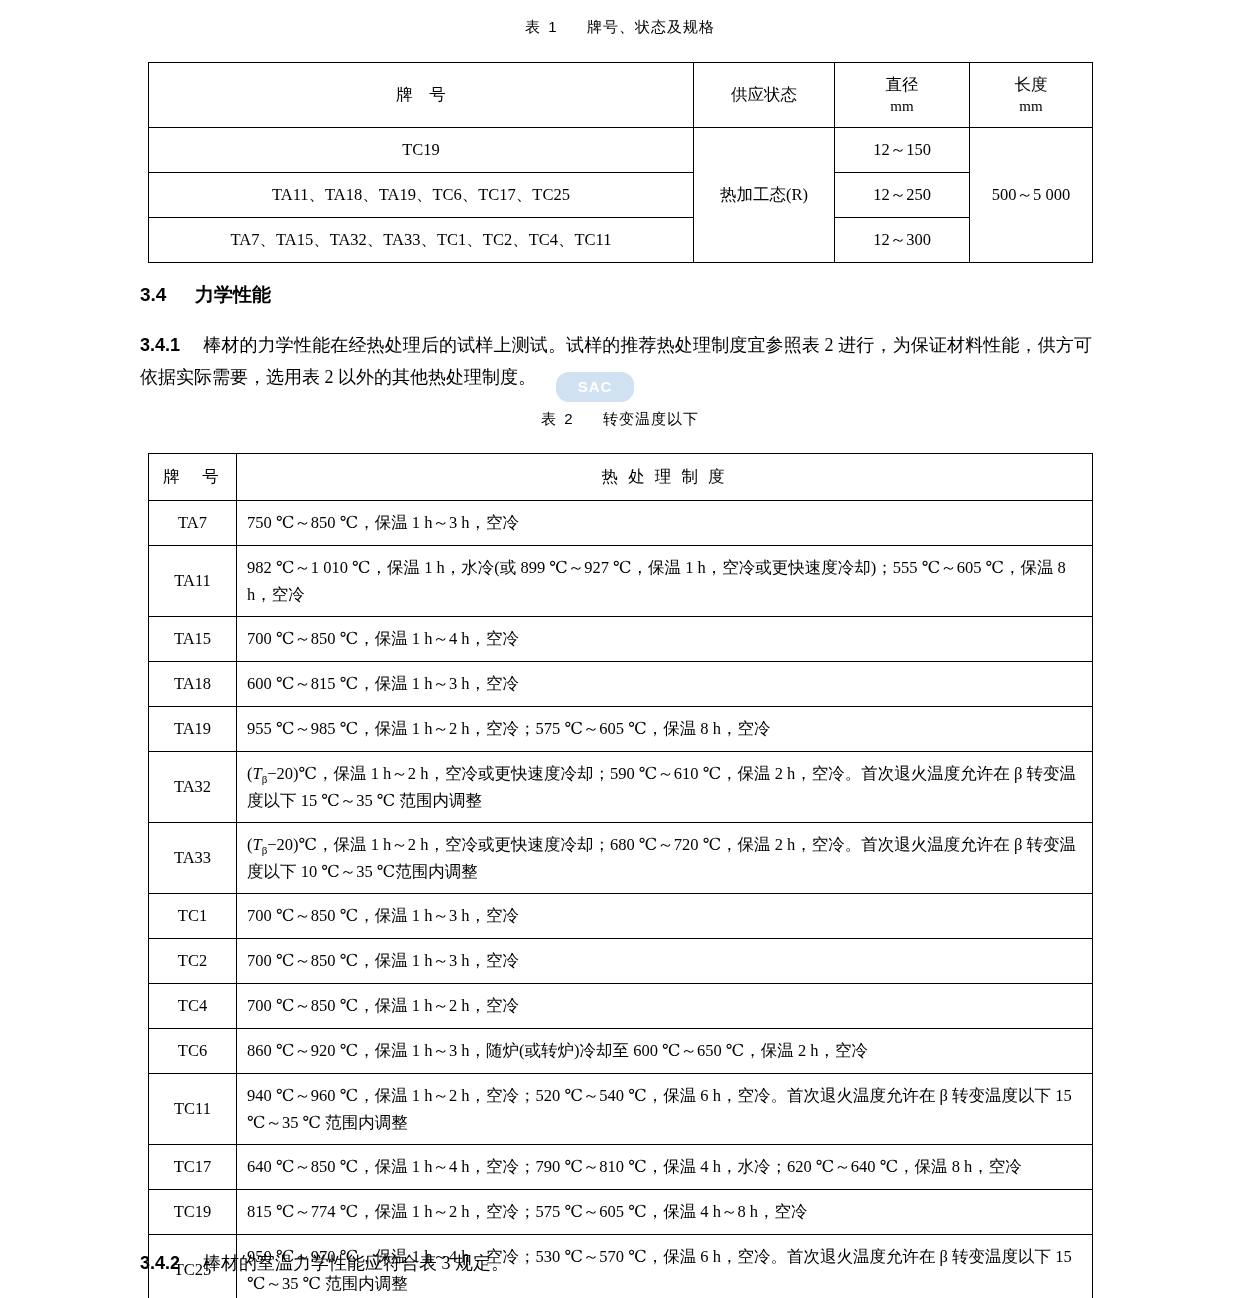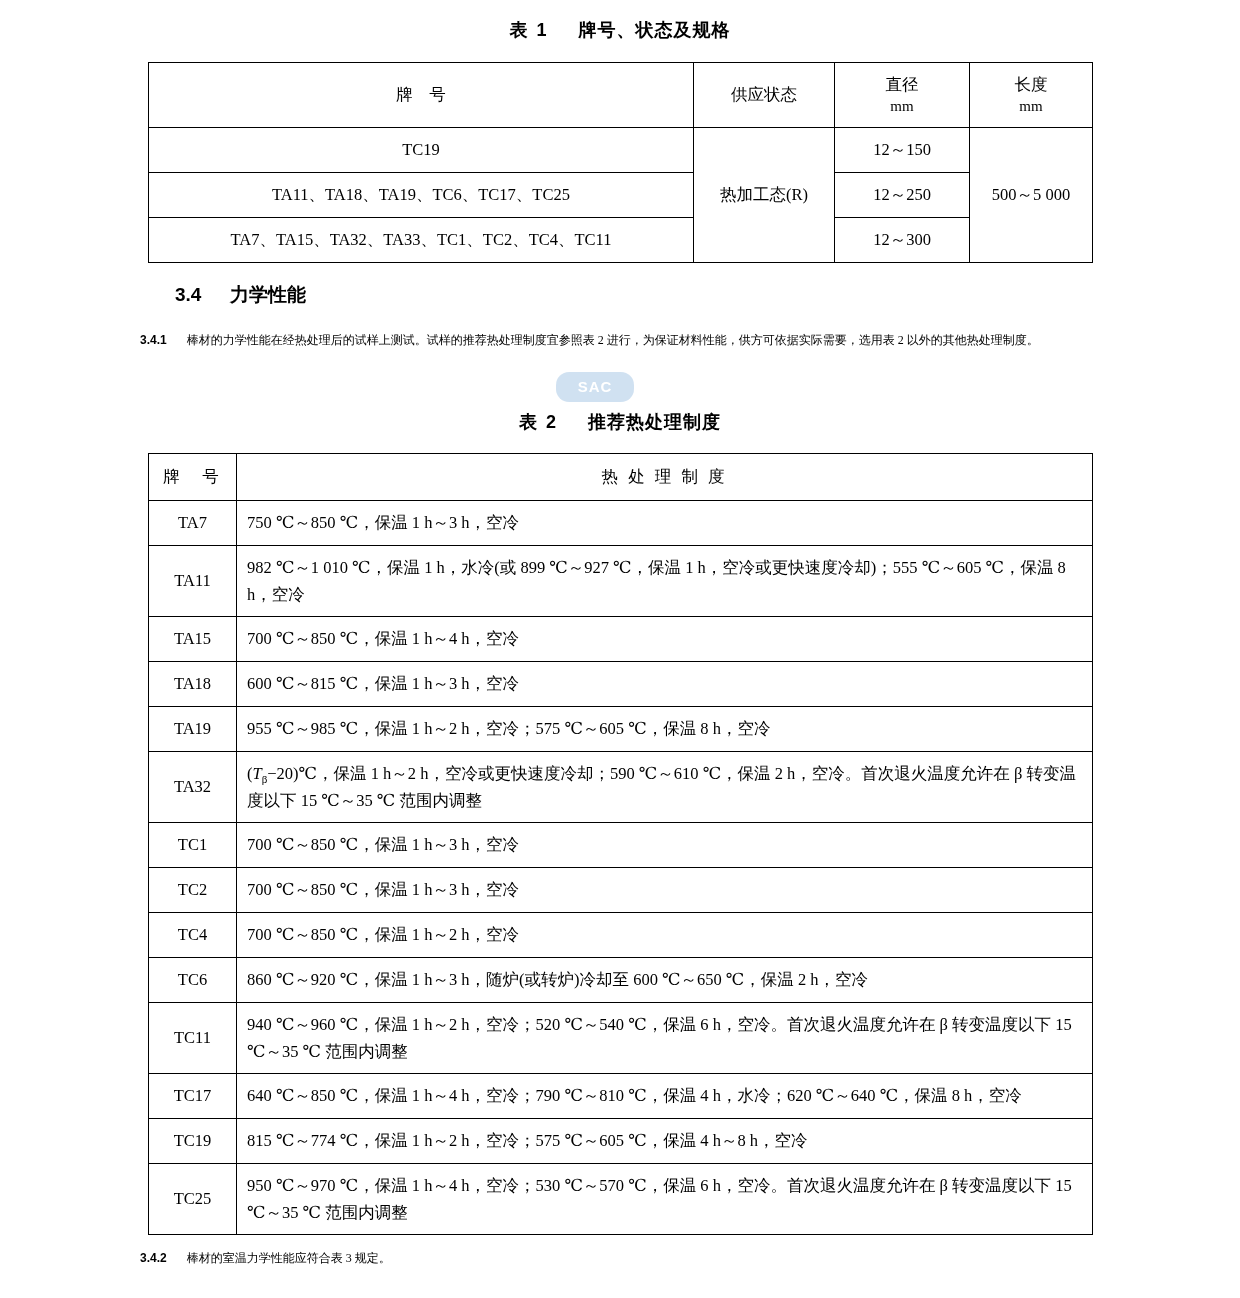--- a/index.html
+++ b/index.html
@@ -17,22 +17,22 @@
   }
   .page {
     position: relative;
     width: 1240px;
     height: 1298px;
     padding: 0;
   }
   .table-caption {
     text-align: center;
     font-family: "Liberation Sans", sans-serif;
-    font-weight: bold;
-    font-size: 18px;
+    font-weight: normal;
+    font-size: 15px;
     letter-spacing: 1px;
   }
   .caption-num {
     letter-spacing: 2px;
   }
   table {
     border-collapse: collapse;
     table-layout: fixed;
     padding-left: 8px;
   }
@@ -70,21 +70,21 @@
   }
   
   .sec-head {
     position: absolute;
     font-family: "Liberation Sans", sans-serif;
     font-weight: bold;
     font-size: 19px;
   }
   .para {
     position: absolute;
-    font-size: 12px;
+    font-size: 18px;
     line-height: 1.75;
     text-align: justify;
   }
   .para .idx {
     font-family: "Liberation Sans", sans-serif;
     font-weight: bold;
   }
   
   #table2-wrap {
     position: absolute;
@@ -180,38 +180,38 @@
           <td class="r">12～250</td>
         </tr>
         <tr>
           <td class="r">TA7、TA15、TA32、TA33、TC1、TC2、TC4、TC11</td>
           <td class="r">12～300</td>
         </tr>
       </tbody>
     </table>
   </div>
 
-  <div class="sec-head" style="left:140px; top:282px;margin-left:35px;">
+  <div class="sec-head" style="left:140px; top:282px;">
     <span>3.4</span>
     <span style="display:inline-block;width:18px;"></span>
     <span>力学性能</span>
   </div>
 
   <div class="para" style="left:140px; top:330px; width:952px;">
     <span class="idx">3.4.1</span>
     <span style="display:inline-block;width:14px;"></span>
     <span>棒材的力学性能在经热处理后的试样上测试。试样的推荐热处理制度宜参照表 2 进行，为保证材料性能，供方可依据实际需要，选用表 2 以外的其他热处理制度。</span>
   </div>
 
   <div class="watermark">SAC</div>
 
   <div class="table-caption" style="position:absolute; left:148px; top:410px; width:944px;">
     <span class="caption-num">表 2</span>
     <span style="display:inline-block;width:18px;"></span>
-    <span>推荐热处理制度</span>
+    <span>转变温度以下</span>
   </div>
 
   <div id="table2-wrap">
     <table id="table2">
       <colgroup>
         <col style="width:88px;">
         <col style="width:856px;">
       </colgroup>
       <tbody>
         <tr>
@@ -237,20 +237,24 @@
         </tr>
         <tr>
           <td class="grade r1">TA19</td>
           <td class="treat r1">955 ℃～985 ℃，保温 1 h～2 h，空冷；575 ℃～605 ℃，保温 8 h，空冷</td>
         </tr>
         <tr>
           <td class="grade r2">TA32</td>
           <td class="treat r2">(<span class="it">T</span><sub>β</sub>−20)℃，保温 1 h～2 h，空冷或更快速度冷却；590 ℃～610 ℃，保温 2 h，空冷。首次退火温度允许在 β 转变温度以下 15 ℃～35 ℃ 范围内调整</td>
         </tr>
         <tr>
+          <td class="grade r2">TA33</td>
+          <td class="treat r2">(<span class="it">T</span><sub>β</sub>−20)℃，保温 1 h～2 h，空冷或更快速度冷却；680 ℃～720 ℃，保温 2 h，空冷。首次退火温度允许在 β 转变温度以下 10 ℃～35 ℃范围内调整</td>
+        </tr>
+        <tr>
           <td class="grade r1">TC1</td>
           <td class="treat r1">700 ℃～850 ℃，保温 1 h～3 h，空冷</td>
         </tr>
         <tr>
           <td class="grade r1">TC2</td>
           <td class="treat r1">700 ℃～850 ℃，保温 1 h～3 h，空冷</td>
         </tr>
         <tr>
           <td class="grade r1">TC4</td>
           <td class="treat r1">700 ℃～850 ℃，保温 1 h～2 h，空冷</td>

